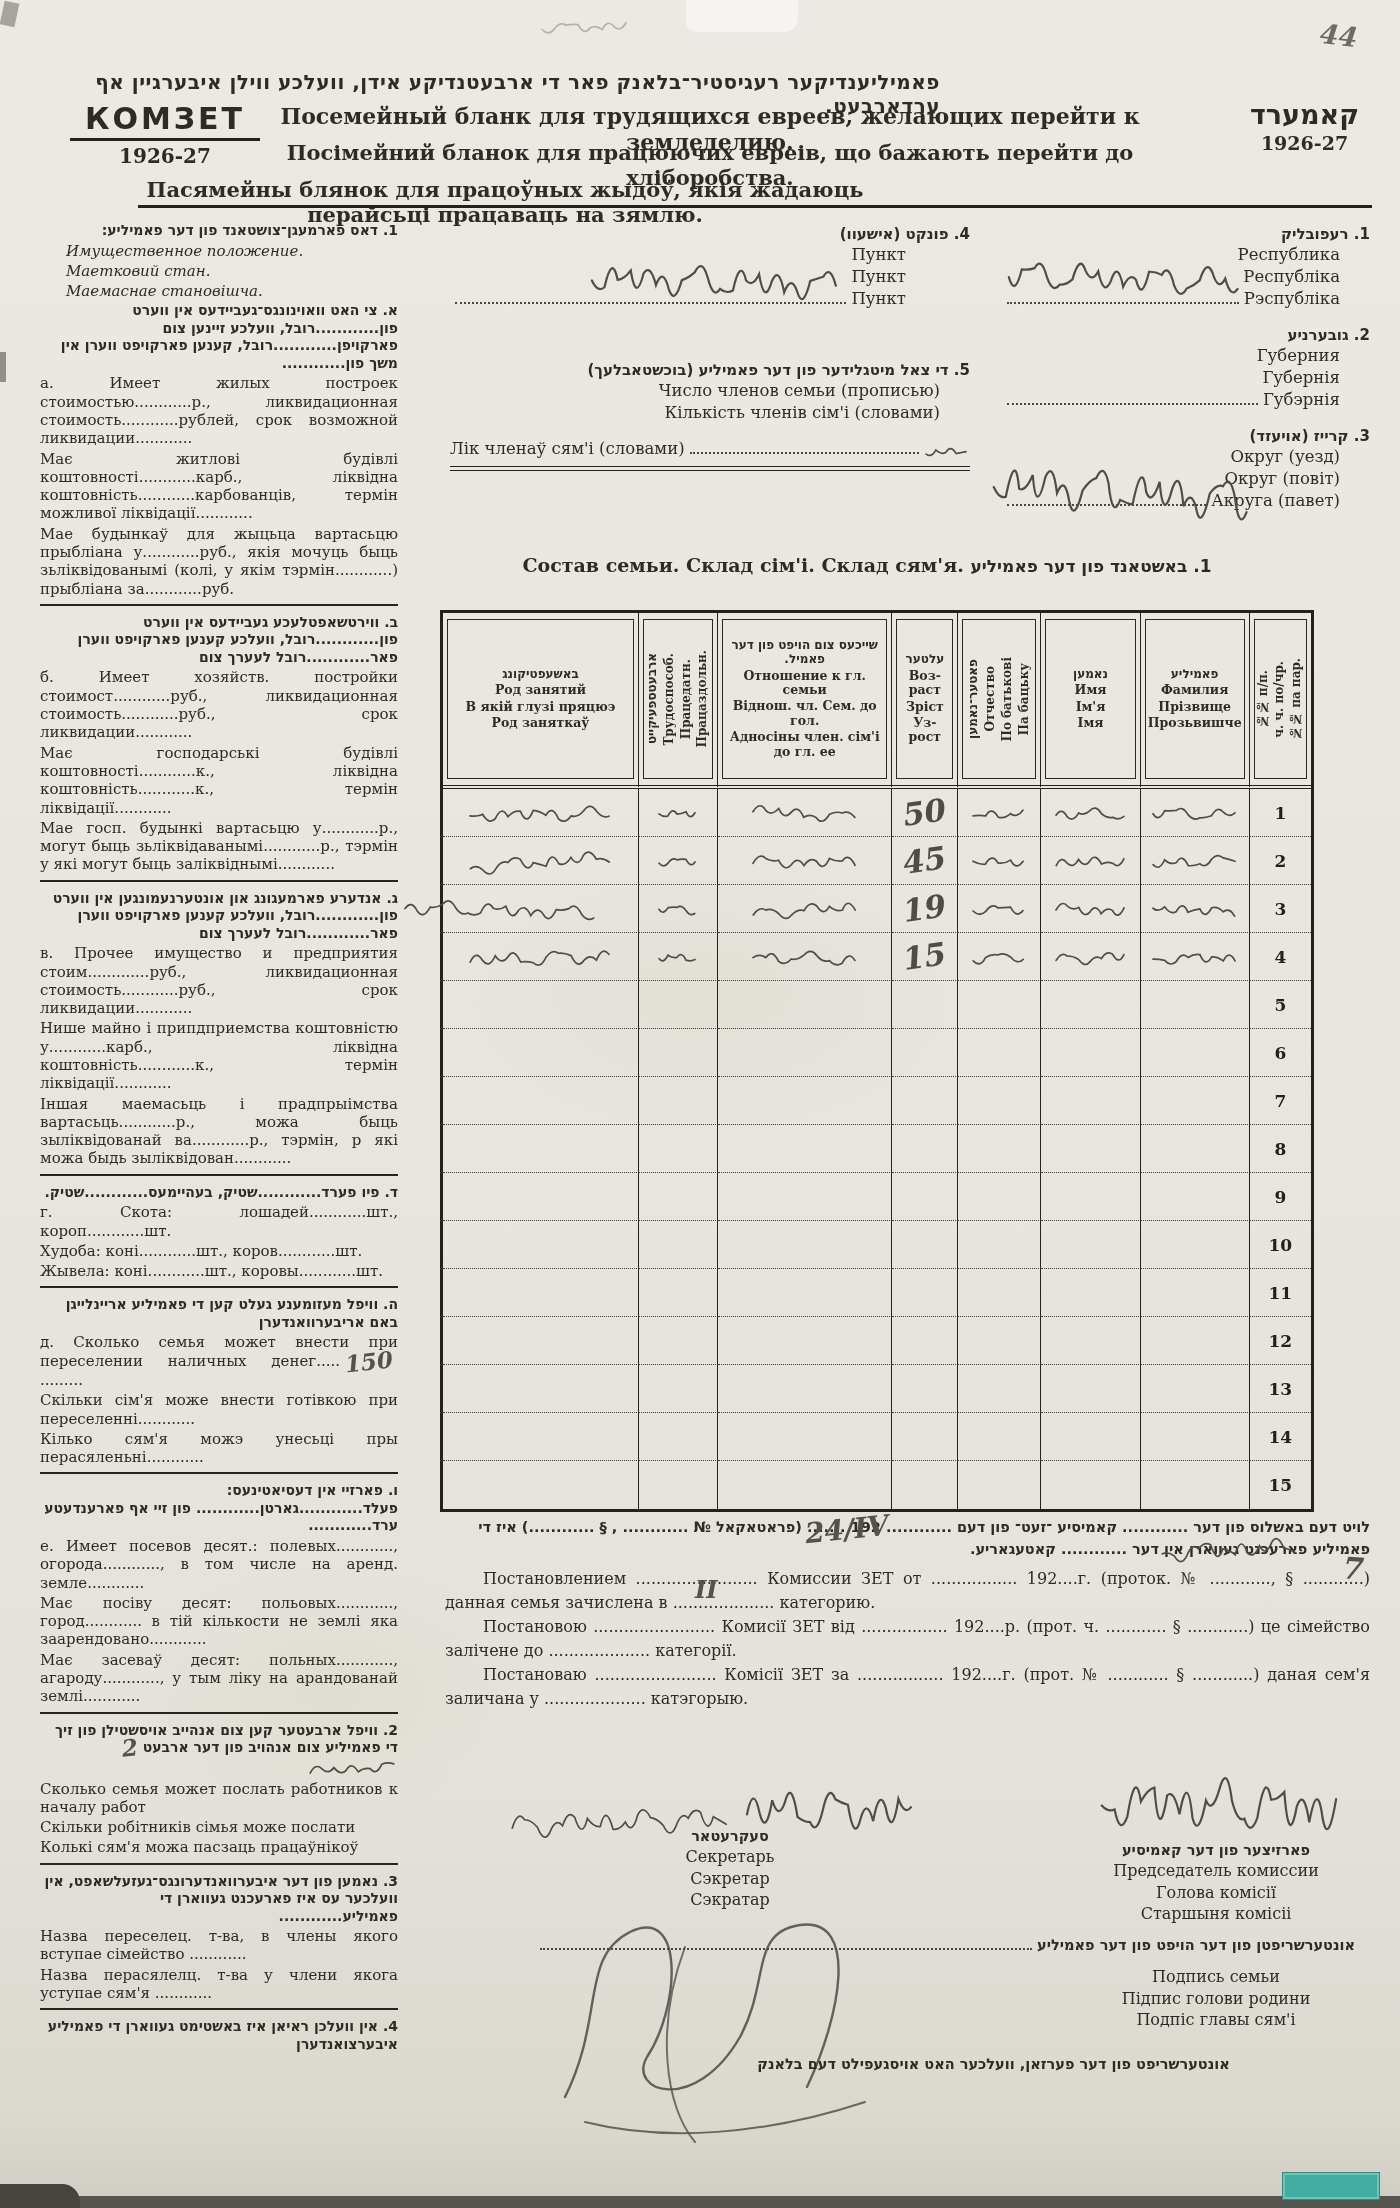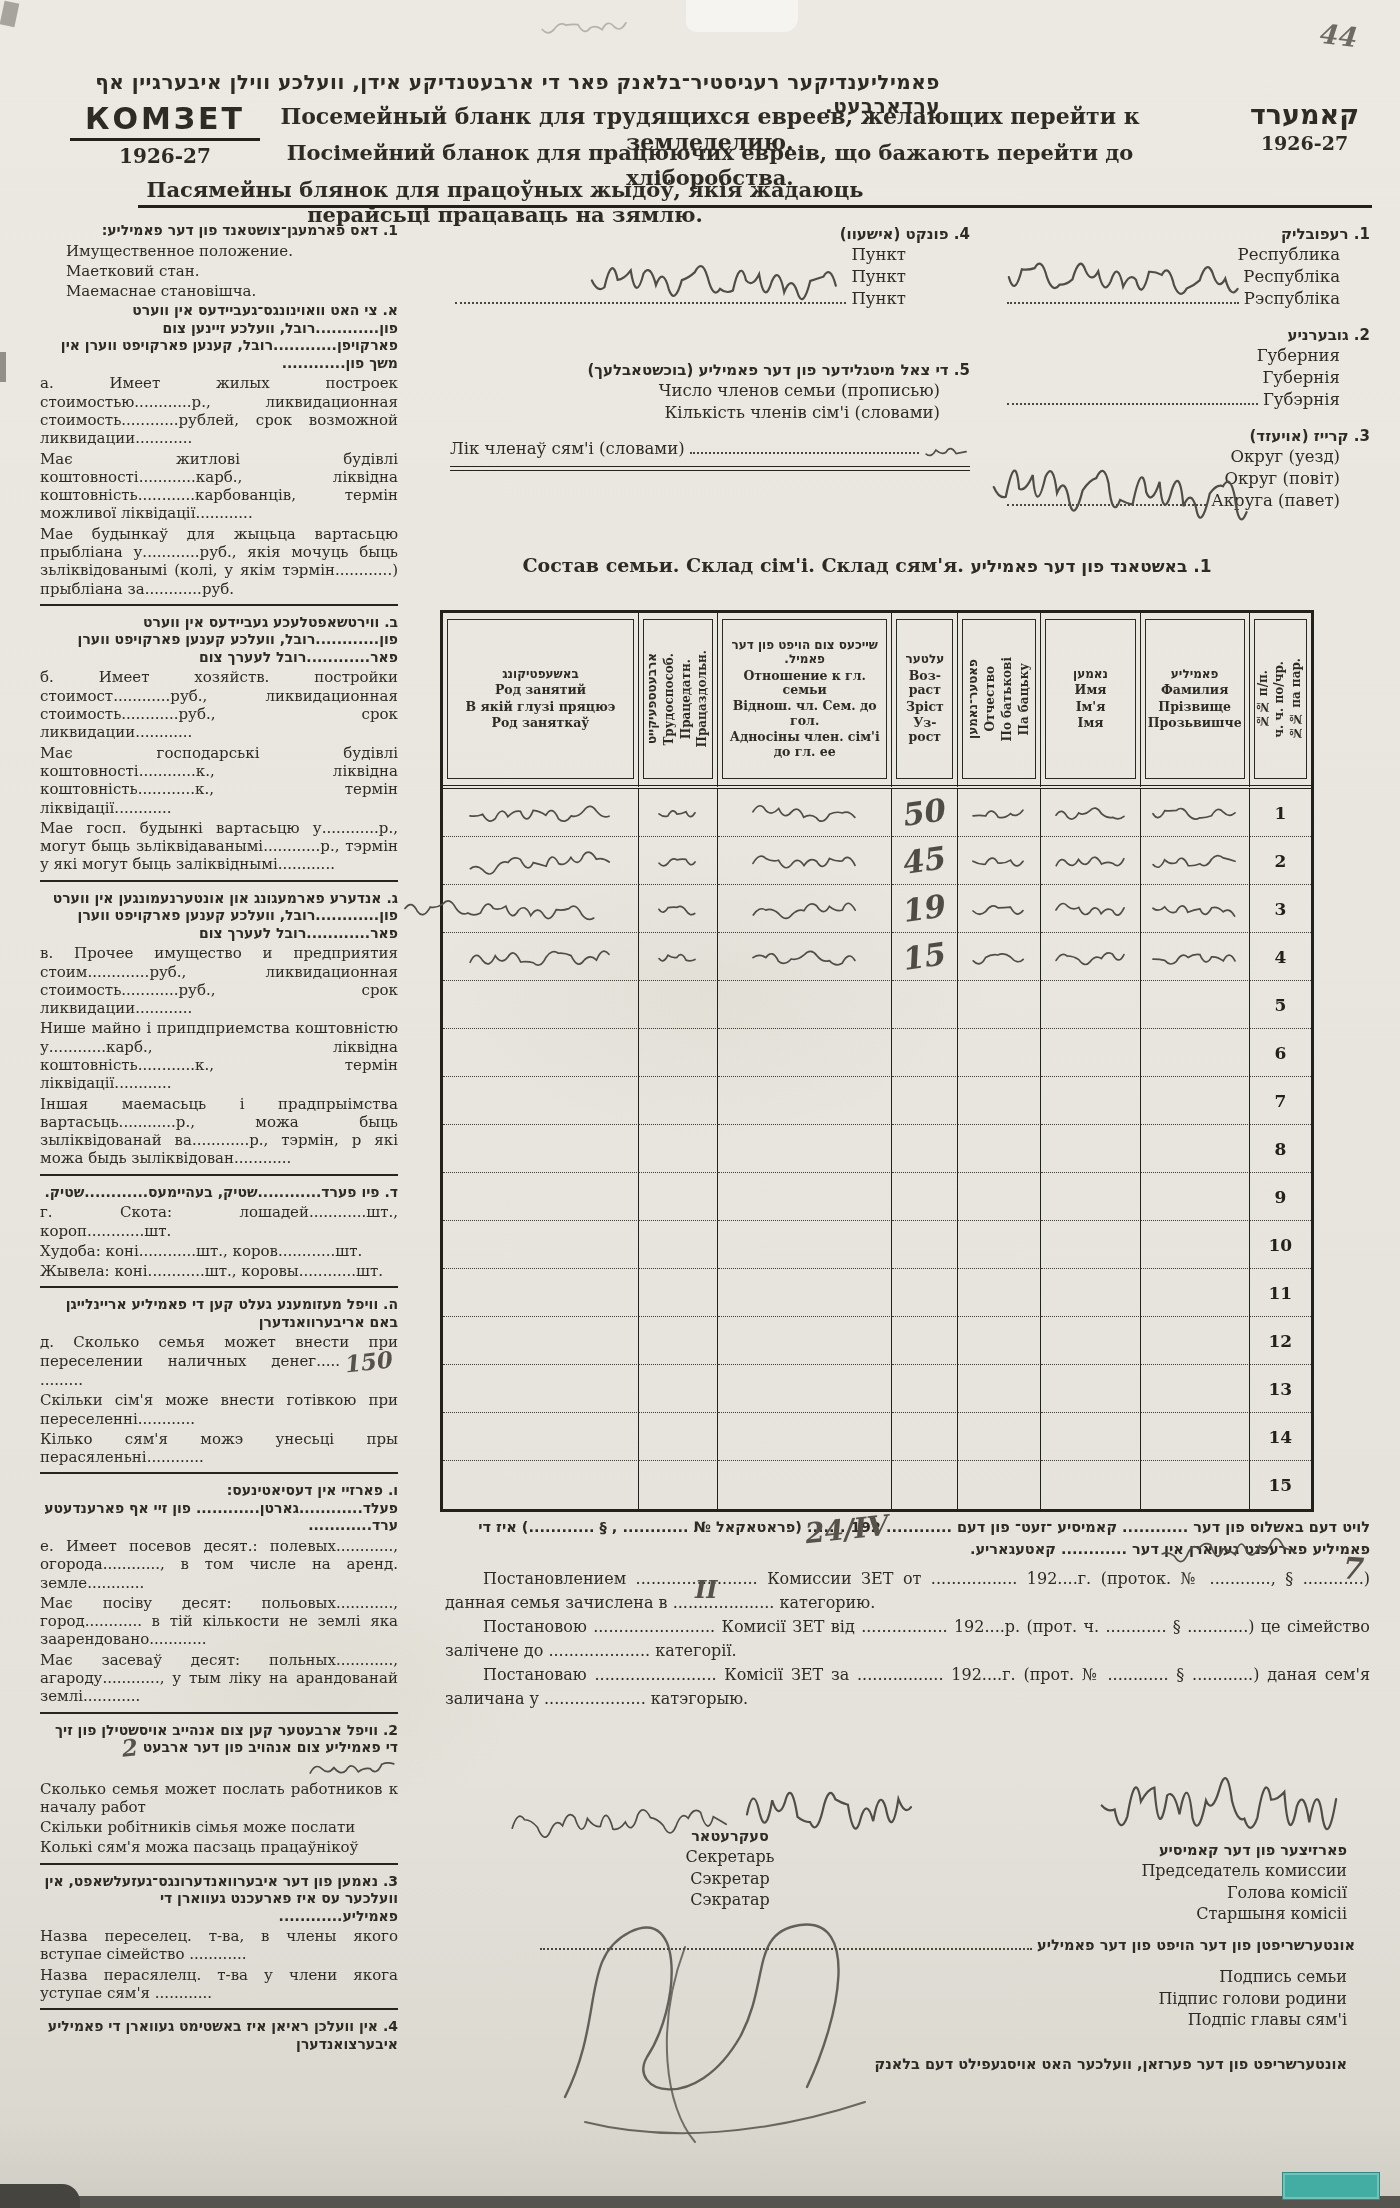--- a/index.html
+++ b/index.html
@@ -23,21 +23,21 @@
   #head-rule{left:138px;top:205px;width:1234px;border-top:3.5px solid #23211c;}
   #corner-mark{right:42px;top:20px;font:italic 600 27px "DejaVu Serif",serif;color:#6d6b64;transform:rotate(7deg);}
   #tear{left:686px;top:0;width:112px;height:32px;background:#f5f4f0;border-radius:0 0 14px 10px;}
   #smudge-tl{left:2px;top:2px;width:15px;height:24px;background:#6e6b62;opacity:.55;transform:rotate(12deg);}
   #edge-tick{left:0;top:352px;width:6px;height:30px;background:#57544c;opacity:.6;}
   .stain{border-radius:50%;pointer-events:none;}
   
   #left-col{left:40px;top:220px;width:358px;height:1876px;overflow:hidden;}
   .l-yi{direction:rtl;text-align:right;font:700 14px/1.25 "DejaVu Sans",sans-serif;margin:2px 0;}
   .l-ru,.l-uk,.l-be{font:15px/1.22 "DejaVu Serif",serif;text-align:justify;margin:2px 0;}
-  .pad{padding-left:26px;text-align:left;}
+  .pad{padding-left:26px;text-align:left;font-style:italic;}
   .rule{border-top:2.5px solid #26241f;margin:6px 0 8px;}
   .ink-inline{display:inline-block;font:italic 700 23px/0.8 "DejaVu Serif",serif;color:#565249;transform:rotate(-6deg);margin:0 5px;vertical-align:middle;}
   .scrib-inline svg{vertical-align:middle;}
   
   #mid4{left:450px;top:224px;width:520px;}
   #mid5{left:450px;top:360px;width:520px;}
   #right-info{left:1002px;top:224px;width:368px;}
   .inf-yi{direction:rtl;text-align:right;font:700 15px/1.35 "DejaVu Sans",sans-serif;}
   .inf-cy{font:16.5px/1.32 "DejaVu Serif",serif;text-align:right;padding-right:30px;}
   #mid4 .inf-cy{padding-right:64px;}
@@ -66,21 +66,21 @@
   .rown{font:700 17px "DejaVu Serif",serif;color:#23211c;}
   .ink-num{font:italic 600 31px/1 "DejaVu Serif",serif;color:#4f4c45;transform:rotate(-8deg);}
   
   #resolution{left:445px;top:1516px;width:925px;}
   .res-yi{direction:rtl;text-align:right;font:700 14.5px/1.55 "DejaVu Sans",sans-serif;margin-bottom:6px;}
   .res-p{font:16px/1.5 "DejaVu Serif",serif;text-align:justify;text-indent:38px;margin:0 0;}
   .hw{font:italic 600 26px/1 "DejaVu Serif",serif;color:#565249;}
   
   #sigzone{left:440px;top:1752px;width:932px;height:420px;}
   .sig-c{text-align:center;}
-  .sig-r{text-align:right;}
+  .sig-r{text-align:center;}
   .sg-yi{direction:rtl;font:700 14.5px/1.4 "DejaVu Sans",sans-serif;}
   .sg-cy{font:16px/1.35 "DejaVu Serif",serif;}
   
   #bot-band{left:0;bottom:0;width:100%;height:12px;background:#56544e;}
   #bot-corner{left:0;bottom:0;width:80px;height:24px;background:#45443f;border-radius:0 18px 0 0;}
   #sticker{left:1282px;top:2172px;width:96px;height:26px;background:#43ada4;border:1px solid #2e8a82;box-shadow:inset 0 0 0 2px rgba(255,255,255,.25);}
   svg.inksvg{overflow:visible;}
 </style>
 </head>
 <body>

